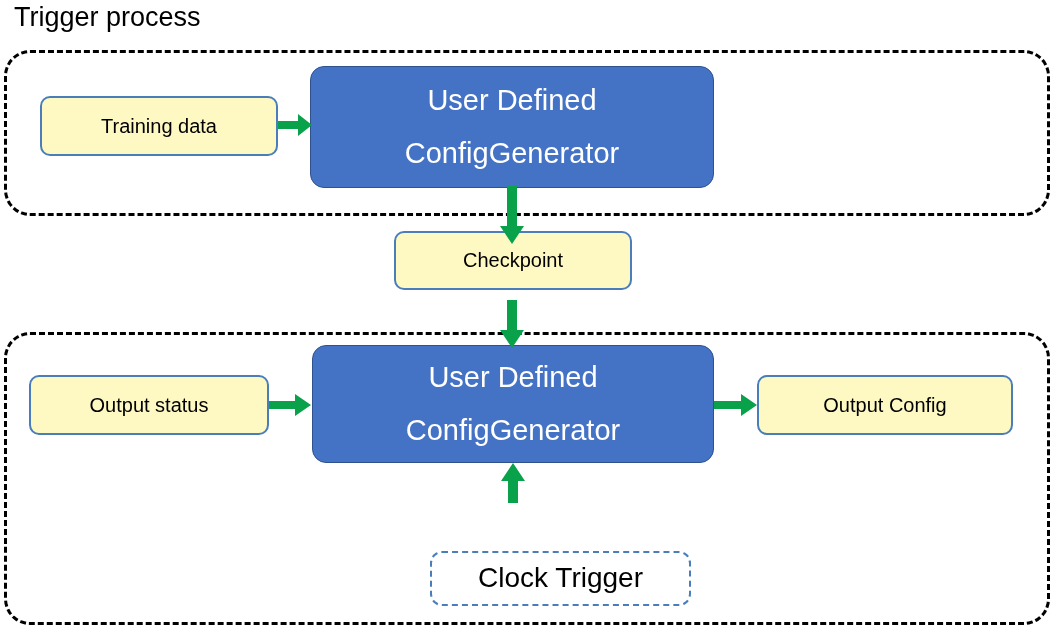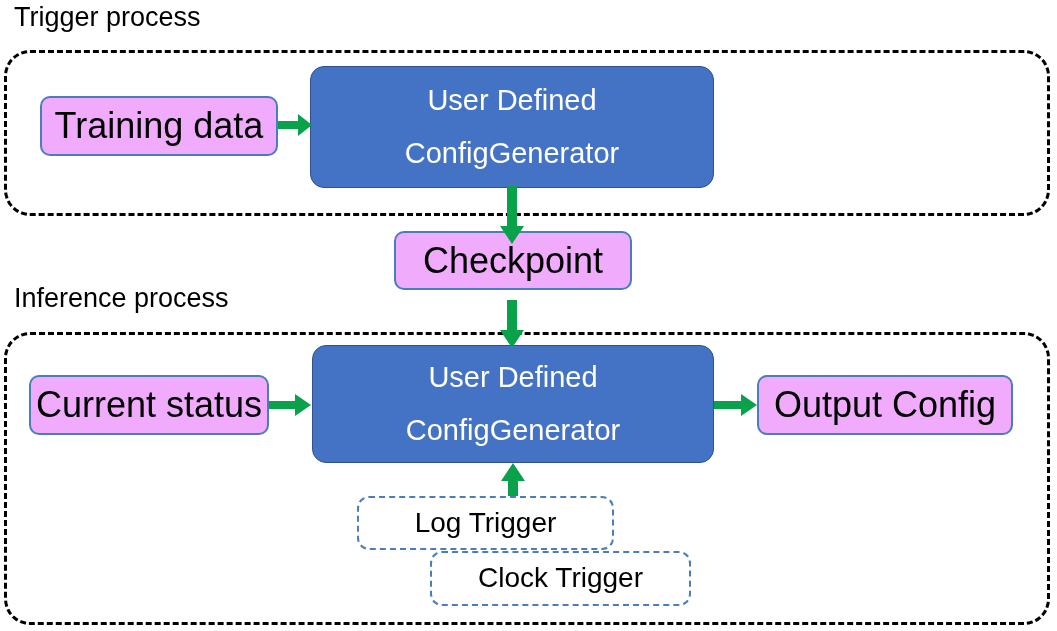--- a/index.html
+++ b/index.html
@@ -42,26 +42,26 @@
   }
   #container-training  { left: 4px;  top: 50px;  width: 1046px; height: 166px; }
   #container-inference { left: 4px;  top: 332px; width: 1046px; height: 293px; }
 
   
   .node {
     position: absolute;
     box-sizing: border-box;
     border: 2px solid #4a7ebb;
     border-radius: 10px;
-    background: #f0abfc;
+    background: #fef9c3;
     display: flex;
     align-items: center;
     justify-content: center;
     color: #000000;
-    font-size: 36px;
+    font-size: 20px;
     line-height: 1.15;
     text-align: center;
     white-space: nowrap;
     font-family: "Liberation Sans", sans-serif;
   }
 
   #node-training-data { left: 40px;  top: 96px;  width: 238px; height: 60px; }
   #node-checkpoint    { left: 394px; top: 231px; width: 238px; height: 59px; }
   #node-current-status{ left: 29px;  top: 375px; width: 240px; height: 60px; }
   #node-output-config { left: 757px; top: 375px; width: 256px; height: 60px; }
@@ -116,21 +116,20 @@
   }
   .arrow svg { display: block; overflow: visible; }
 </style>
 </head>
 <body>
 
 <div id="canvas">
 
   <div class="section-label" id="label-training">Trigger process</div>
 
-  <div class="section-label" id="label-inference">Inference process</div>
 
   <div class="process-box" id="container-training"></div>
   <div class="process-box" id="container-inference"></div>
 
   <div class="node" id="node-training-data">Training data</div>
 
   <div class="node-primary" id="node-generator-train">
     <span>User Defined</span>
     <span>ConfigGenerator</span>
   </div>
@@ -148,21 +147,21 @@
   </div>
 
   <div class="node" id="node-checkpoint">Checkpoint</div>
 
   <div class="arrow" style="left:499px; top:300px;">
     <svg width="28" height="50" viewBox="0 0 28 50">
       <path d="M8 0 L18 0 L18 30 L25 30 L13 48 L1 30 L8 30 Z" fill="#0aa14b"></path>
     </svg>
   </div>
 
-  <div class="node" id="node-current-status">Current status</div>
+  <div class="node" id="node-current-status">Output status</div>
 
   <div class="node-primary" id="node-generator-infer">
     <span>User Defined</span>
     <span>ConfigGenerator</span>
   </div>
 
   <div class="node" id="node-output-config">Output Config</div>
 
   <div class="arrow" style="left:269px; top:391px;">
     <svg width="44" height="28" viewBox="0 0 44 28">
@@ -175,17 +174,16 @@
       <path d="M0 10 L27 10 L27 3 L43 14 L27 25 L27 18 L0 18 Z" fill="#0aa14b"></path>
     </svg>
   </div>
 
   <div class="arrow" style="left:500px; top:463px;">
     <svg width="28" height="40" viewBox="0 0 28 40">
       <path d="M13 0 L25 18 L18 18 L18 40 L8 40 L8 18 L1 18 Z" fill="#0aa14b"></path>
     </svg>
   </div>
 
-  <div class="node-trigger" id="node-log-trigger">Log Trigger</div>
 
   <div class="node-trigger" id="node-clock-trigger">Clock Trigger</div>
 
 </div>
 
 </body></html>

